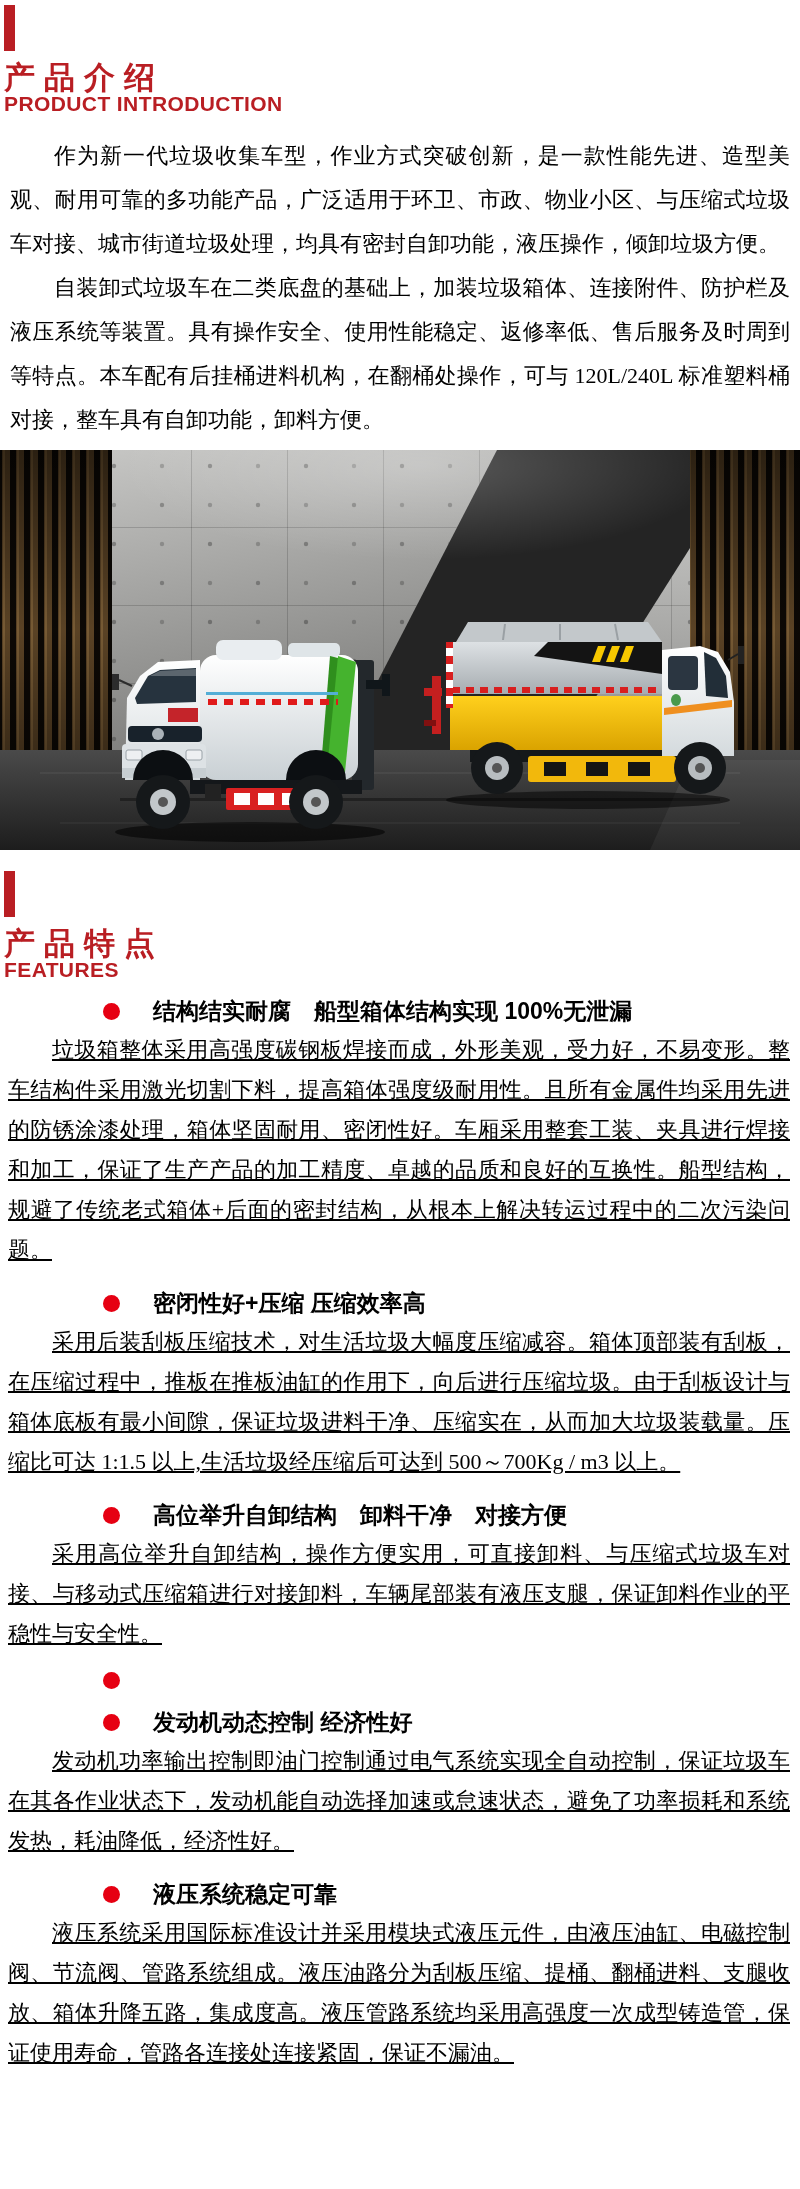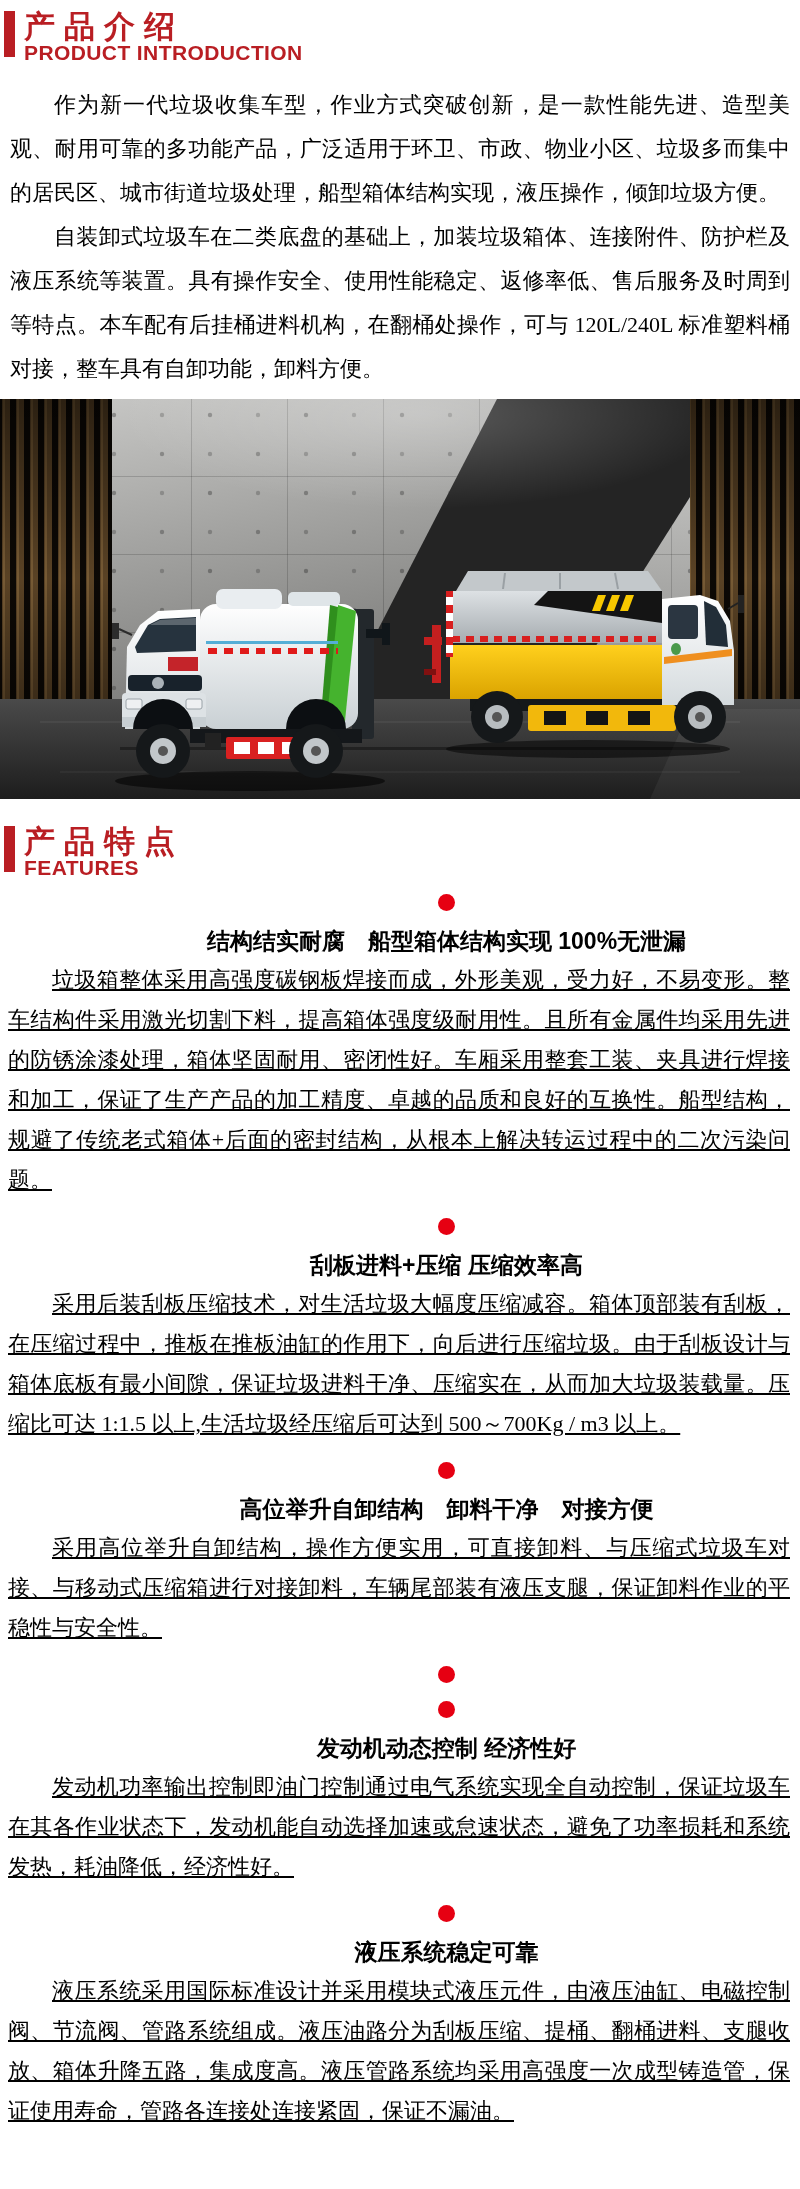--- a/index.html
+++ b/index.html
@@ -11,21 +11,22 @@
     width:800px;
     background:#fff;
     color:#000;
     font-family:"Liberation Serif","DejaVu Serif",serif;
   }
   
   .sec{
     display:flex;
     align-items:flex-start;
     gap:9px;
-    padding:9px 0 0 4px;
+    padding:3px 0 0 4px;
+    flex-direction:column;
   }
   .sec .bar{
     width:11px;
     height:46px;
     background:var(--red);
     flex:none;
     margin-top:2px;
   }
   .sec h1{
     margin:0;
@@ -53,28 +54,27 @@
     text-align:justify;
     text-indent:2em;
   }
   
   .hero{display:block;width:800px;height:400px;margin-top:8px;}
   
   .features{margin:14px 10px 0 8px;}
   .feature-head{
     display:flex;
     align-items:center;
-    gap:15px;
+    gap:33px;
     margin:18px 0 4px 95px;
     font-family:"Liberation Sans","DejaVu Sans",sans-serif;
     font-weight:bold;
     font-size:23px;
     line-height:30px;
     color:#000;
-    flex-direction:column;
   }
   .feature-head .dot{
     width:17px;height:17px;border-radius:50%;
     background:var(--dot);
     flex:none;
   }
   .feature-body{
     margin:0;
     font-size:22px;
     line-height:40px;
@@ -88,21 +88,21 @@
 
 <header class="sec">
   <span class="bar"></span>
   <div>
     <h1>产品介绍</h1>
     <div class="sub">PRODUCT INTRODUCTION</div>
   </div>
 </header>
 
 <div class="intro">
-  <p>作为新一代垃圾收集车型，作业方式突破创新，是一款性能先进、造型美观、耐用可靠的多功能产品，广泛适用于环卫、市政、物业小区、垃圾多而集中的居民区、城市街道垃圾处理，船型箱体结构实现，液压操作，倾卸垃圾方便。</p>
+  <p>作为新一代垃圾收集车型，作业方式突破创新，是一款性能先进、造型美观、耐用可靠的多功能产品，广泛适用于环卫、市政、物业小区、与压缩式垃圾车对接、城市街道垃圾处理，均具有密封自卸功能，液压操作，倾卸垃圾方便。</p>
   <p>自装卸式垃圾车在二类底盘的基础上，加装垃圾箱体、连接附件、防护栏及液压系统等装置。具有操作安全、使用性能稳定、返修率低、售后服务及时周到等特点。本车配有后挂桶进料机构，在翻桶处操作，可与 120L/240L 标准塑料桶对接，整车具有自卸功能，卸料方便。</p>
 </div>
 
 <svg class="hero" viewBox="0 0 800 400" preserveAspectRatio="none" role="img">
   <defs>
     <pattern id="wood" width="14" height="400" patternUnits="userSpaceOnUse">
       <rect width="14" height="400" fill="#0d0905"></rect>
       <rect x="2" width="8" height="400" fill="#5f4627"></rect>
       <rect x="3" width="2" height="400" fill="#8a6a3d" opacity="0.7"></rect>
     </pattern>
@@ -294,21 +294,21 @@
     <div class="feature-head">
       <span class="dot"></span>
       <span>结构结实耐腐　船型箱体结构实现 100%无泄漏</span>
     </div>
     <p class="feature-body">垃圾箱整体采用高强度碳钢板焊接而成，外形美观，受力好，不易变形。整车结构件采用激光切割下料，提高箱体强度级耐用性。且所有金属件均采用先进的防锈涂漆处理，箱体坚固耐用、密闭性好。车厢采用整套工装、夹具进行焊接和加工，保证了生产产品的加工精度、卓越的品质和良好的互换性。船型结构，规避了传统老式箱体+后面的密封结构，从根本上解决转运过程中的二次污染问题。</p>
   </div>
 
   <div class="feature">
     <div class="feature-head">
       <span class="dot"></span>
-      <span>刮板进料+压缩 压缩效率高</span>
+      <span>密闭性好+压缩 压缩效率高</span>
     </div>
     <p class="feature-body">采用后装刮板压缩技术，对生活垃圾大幅度压缩减容。箱体顶部装有刮板，在压缩过程中，推板在推板油缸的作用下，向后进行压缩垃圾。由于刮板设计与箱体底板有最小间隙，保证垃圾进料干净、压缩实在，从而加大垃圾装载量。压缩比可达 1:1.5 以上,生活垃圾经压缩后可达到 500～700Kg / m3 以上。</p>
   </div>
 
   <div class="feature">
     <div class="feature-head">
       <span class="dot"></span>
       <span>高位举升自卸结构　卸料干净　对接方便</span>
     </div>
     <p class="feature-body">采用高位举升自卸结构，操作方便实用，可直接卸料、与压缩式垃圾车对接、与移动式压缩箱进行对接卸料，车辆尾部装有液压支腿，保证卸料作业的平稳性与安全性。</p>

